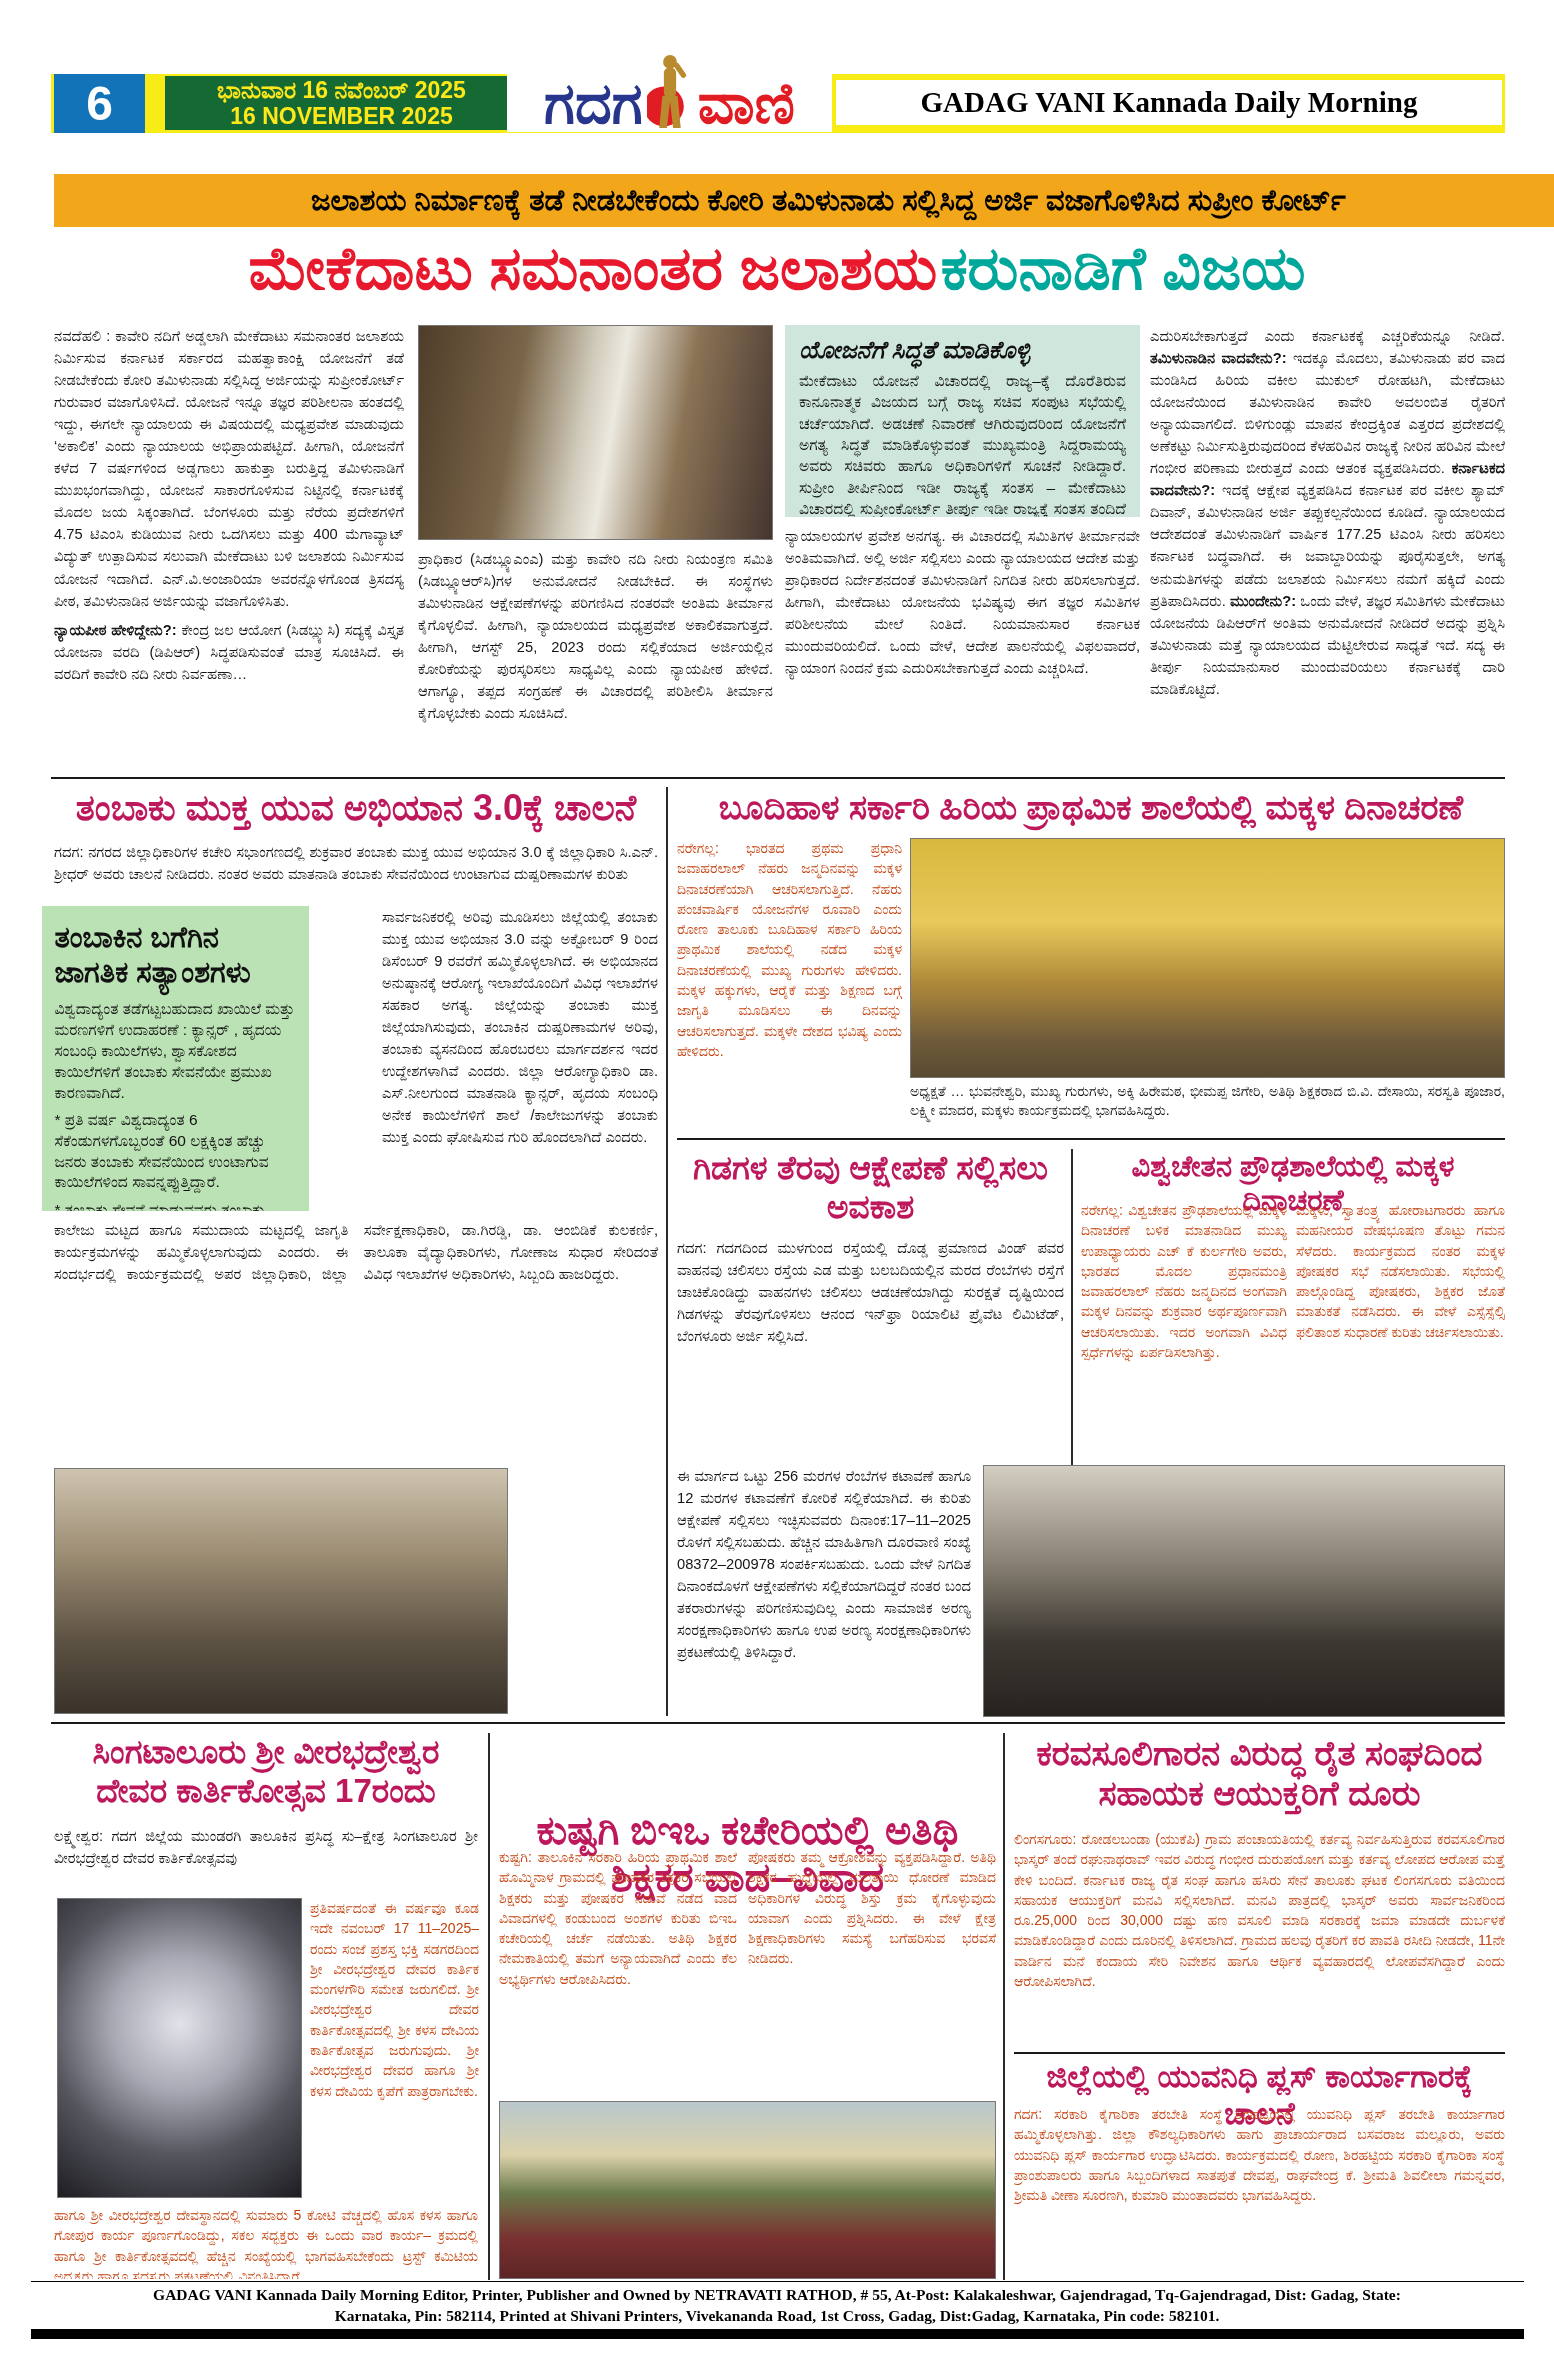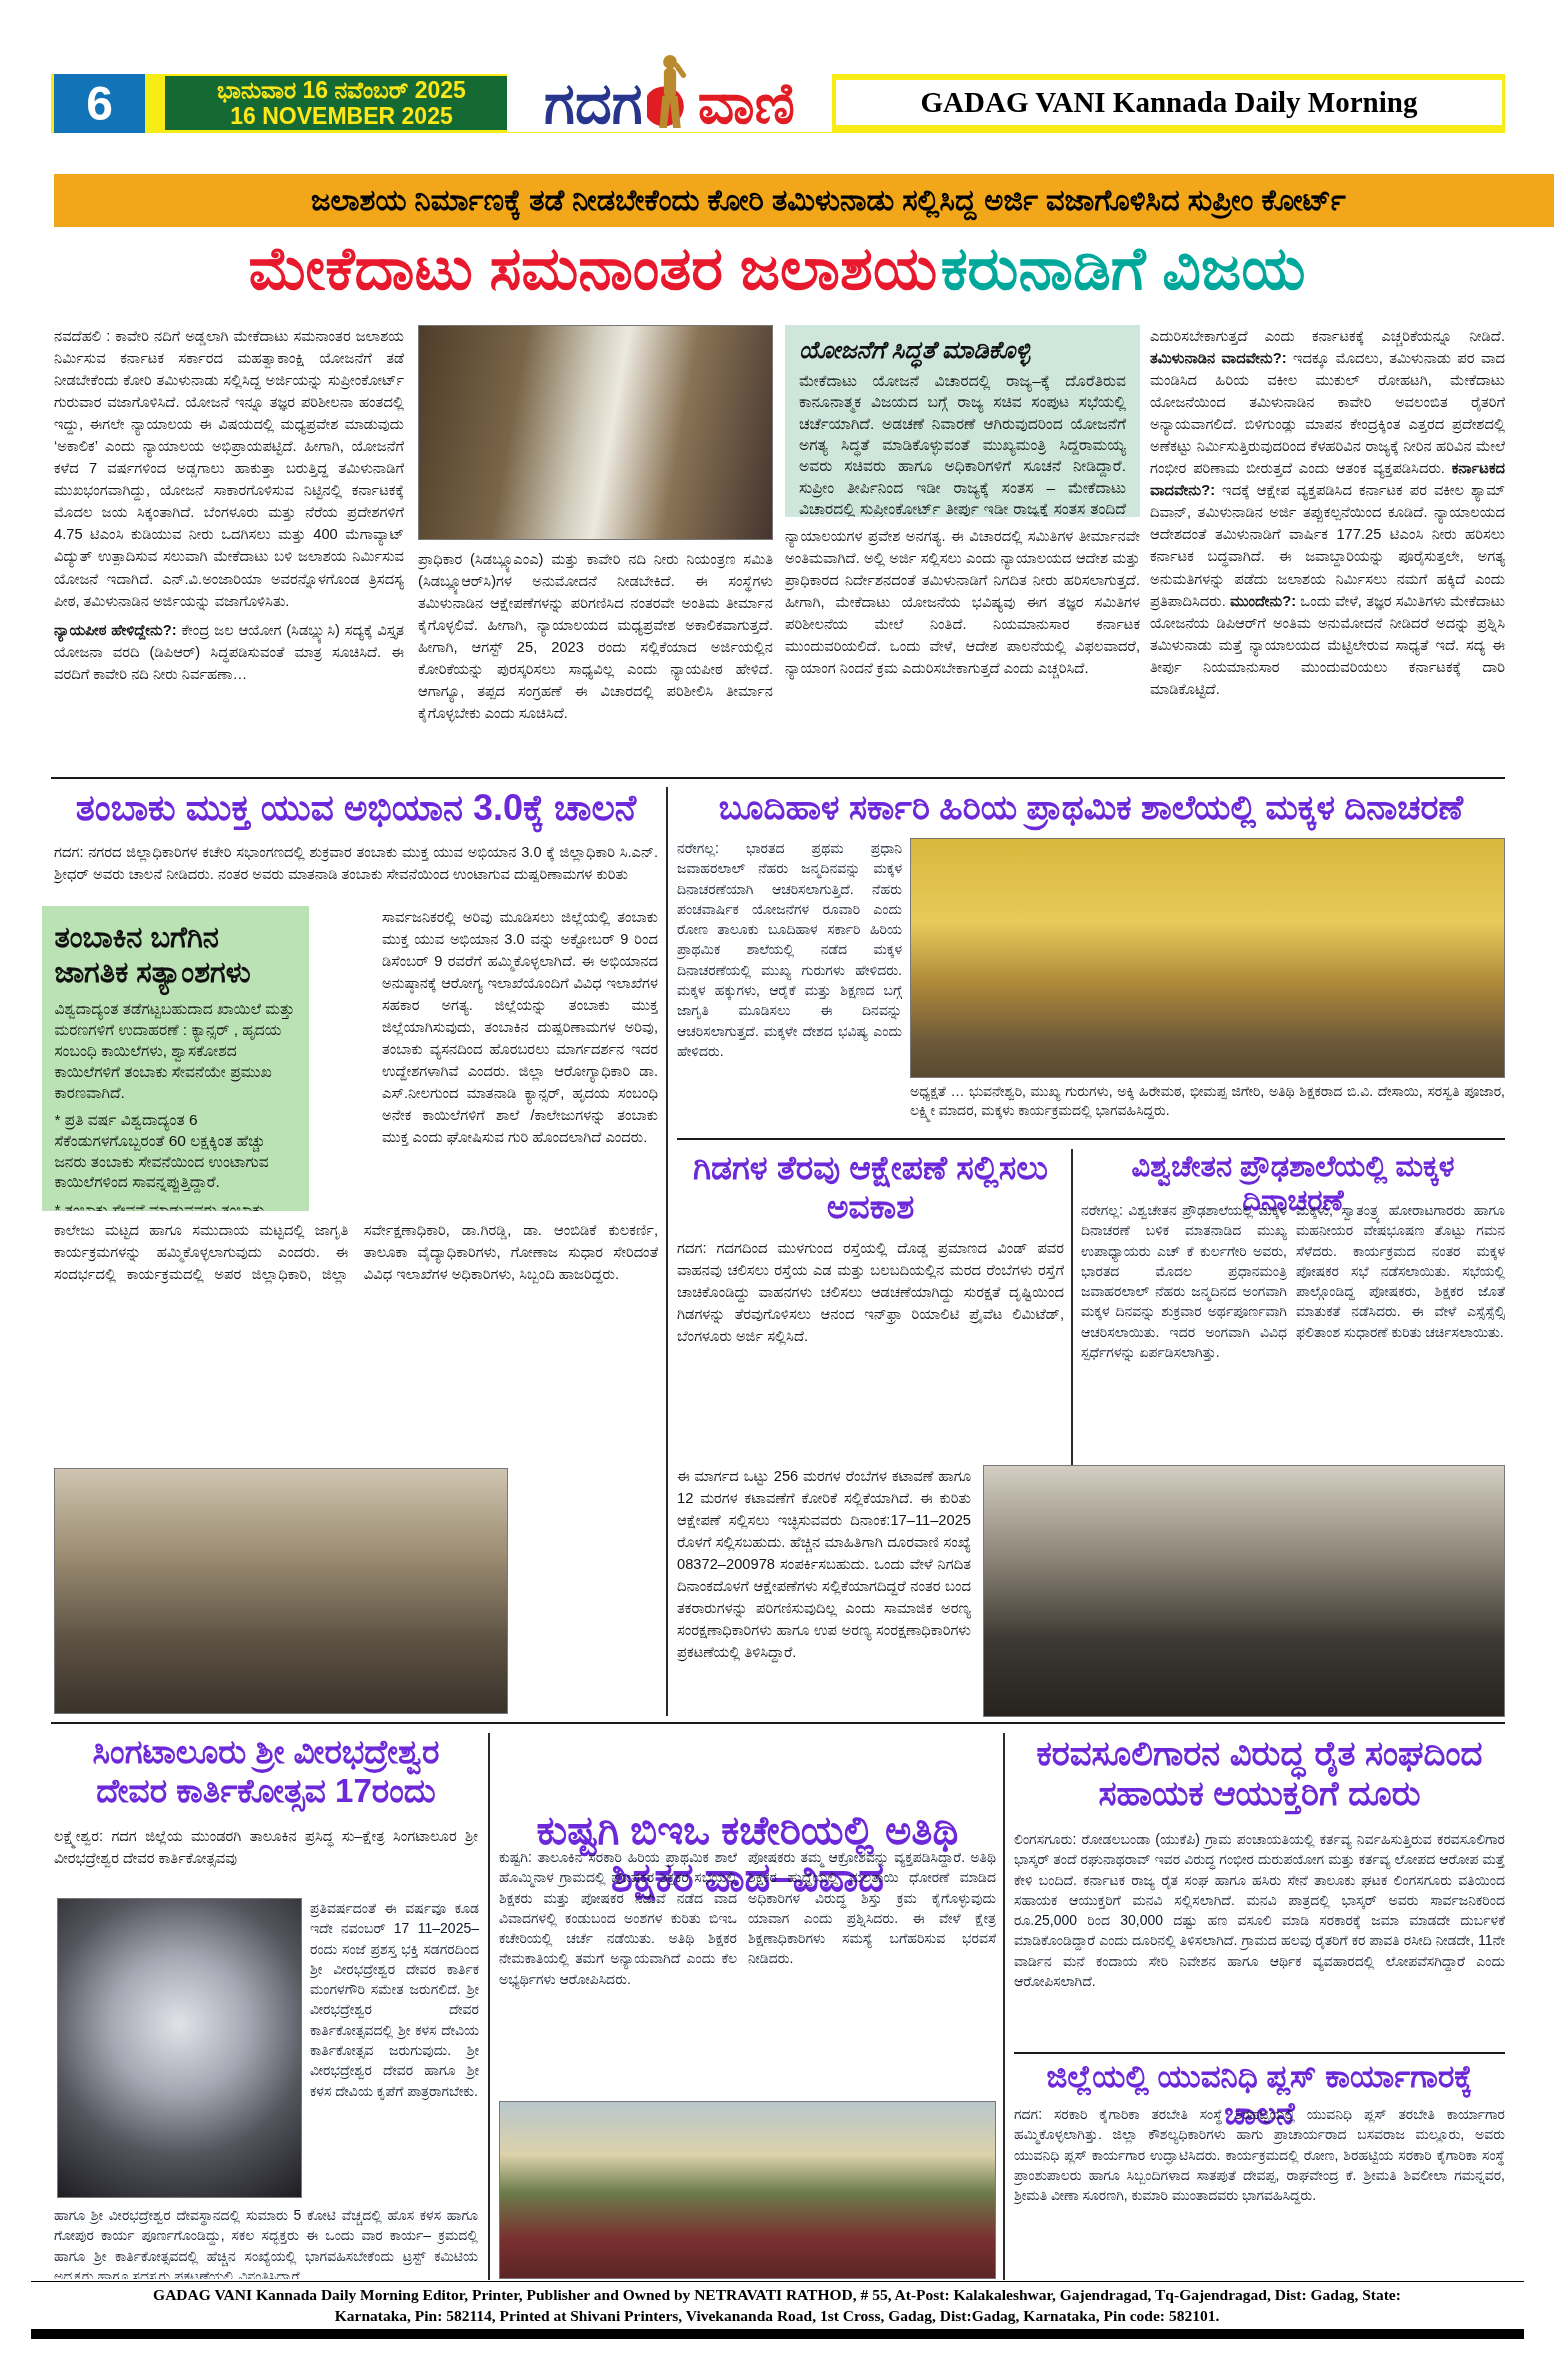--- a/index.html
+++ b/index.html
@@ -1,22 +1,22 @@
 <!DOCTYPE html>
 <html style="font-size:12.4px"><head>
 <meta charset="utf-8">
 <style>
   html,body{margin:0;padding:0;background:#e8e8e8;}
   #paper{position:relative;width:1555px;height:2377px;background:#ffffff;
          font-family:"Liberation Sans",sans-serif;color:#111;overflow:hidden;}
   .abs{position:absolute;}
   .just{text-align:justify;text-justify:inter-word;}
   .body-text{font-size:14.7px;line-height:1.5;color:#141414;}
-  .body-sm{font-size:14px;line-height:1.45;color:#0f172a;}
-  .headline{font-weight:bold;color:#6d28d9;line-height:1.18;}
+  .body-sm{font-size:14px;line-height:1.45;color:#c2410c;}
+  .headline{font-weight:bold;color:#be185d;line-height:1.18;}
   .center{text-align:center;}
   p{margin:0 0 7.7px 0;}
   .photo{border:0.8px solid #777;box-sizing:border-box;}
   .hrule{background:#1a1a1a;height:1.5px;}
   .vrule{background:#2a2a2a;width:1.5px;}
   
   .yellow-band{background:#f8ec17;}
   .bluebox{background:#1273b8;color:#fff;font-weight:bold;font-size:48px;
            display:flex;align-items:center;justify-content:center;}
   .greenbox{background:#156a34;color:#ffe81a;font-weight:bold;text-align:center;

